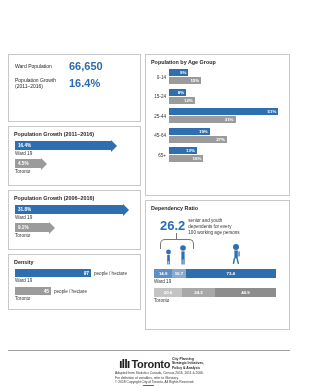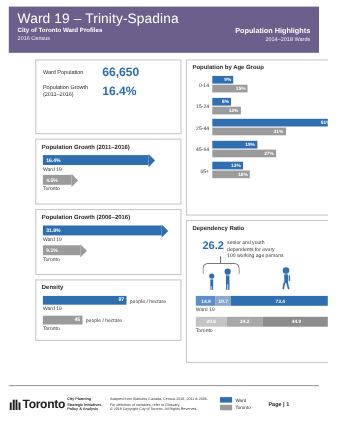--- a/index.html
+++ b/index.html
@@ -20,21 +20,21 @@
   }
   .hdr-title { font-size:12.5px; font-weight:400; letter-spacing:.1px; line-height:14px; }
   .hdr-row { display:flex; justify-content:space-between; align-items:flex-start; margin-top:1px; }
   .hdr-sub { font-size:5.6px; font-weight:bold; line-height:7px; }
   .hdr-sub2 { font-size:5px; line-height:7px; opacity:.92; }
   .hdr-right { text-align:right; }
   .hdr-r1 { font-size:6.6px; font-weight:bold; line-height:8px; }
   .hdr-r2 { font-size:5px; line-height:7px; opacity:.92; }
 
   
-  .panel { position:absolute; border:1px solid #c9c9c9; background:#fff;margin-left:24px; }
+  .panel { position:absolute; border:1px solid #c9c9c9; background:#fff; }
   .panel-left-top { left:8px; top:54px; width:133px; height:68px; }
   .panel-left-mid { left:8px; top:126px; width:133px; height:60px; }
   .panel-left-mid2{ left:8px; top:190px; width:133px; height:60px; }
   .panel-left-bot { left:8px; top:254px; width:133px; height:56px; }
   .panel-right-top{ left:145px; top:54px; width:145px; height:142px; }
   .panel-right-bot{ left:145px; top:200px; width:145px; height:130px; }
 
   .ptitle { font-size:5.4px; font-weight:bold; color:#231f20; margin:4px 0 0 5px; }
 
   
@@ -76,73 +76,60 @@
   .age-bars { flex:1; }
   .age-bar {
     height:7px; display:flex; align-items:center; justify-content:flex-end;
     color:#fff; font-size:4.4px; font-weight:bold; padding-right:2px; margin-bottom:1px;
   }
   .age-bar.blue { background:#2f6fb0; }
   .age-bar.grey { background:#9b9b9b; }
 
   
   .dep-head { display:flex; align-items:flex-start; margin:7px 0 0 14px; }
-  .dep-num { font-size:10px; font-weight:bold; color:#2b6cb0; margin-right:3px; }
+  .dep-num { font-size:13px; font-weight:bold; color:#2b6cb0; margin-right:3px; }
   .dep-txt { font-size:4.6px; line-height:6px; color:#333; }
   .dep-figs { position:relative; height:30px; margin:3px 0 0 8px; }
   .fig { position:absolute; bottom:0; }
   .brace { position:absolute; left:6px; top:0px; width:34px; height:10px;
            border-top:0.8px solid #777; border-left:0.8px solid #777; border-right:0.8px solid #777;
            border-radius:5px 5px 0 0; }
   .brace-stem { position:absolute; left:22px; top:-6px; width:0.8px; height:7px; background:#777; }
   .stack { display:flex; margin:0 0 0 8px; height:9px; }
   .seg { display:flex; align-items:center; justify-content:center;
          color:#fff; font-size:4.4px; font-weight:bold; }
   .seg.b1 { background:#5b8fc9; }
   .seg.b2 { background:#8aa9c9; }
   .seg.b3 { background:#2f6fb0; }
   .seg.g1 { background:#c4c4c4; }
   .seg.g2 { background:#a8a8a8; }
   .seg.g3 { background:#8d8d8d; }
   .stack-cap { font-size:4.6px; color:#333; margin:1px 0 4px 8px; }
 
   
   .footer-rule { position:absolute; left:8px; top:350px; width:282px; height:1px; background:#a0a0a0; }
-  .footer { position:absolute; left:8px; top:356px; width:282px; height:24px; display:flex; align-items:center; }
+  .footer { position:absolute; left:24px; top:356px; width:282px; height:24px; display:flex; align-items:center;flex-direction:column; }
   .logo { display:flex; align-items:center; width:92px; }
   .logo-mark { font-size:13px; letter-spacing:-1px; color:#231f20; font-weight:bold; margin-right:2px; }
   .logo-word { font-size:11px; font-weight:bold; color:#231f20; letter-spacing:-.3px; }
   .logo-sub { font-size:3.4px; line-height:4.4px; font-weight:bold; color:#231f20; margin-left:2px; }
   .src { width:100px; font-size:3.3px; line-height:4.6px; color:#333; }
   .legend { width:44px; }
   .leg-row { display:flex; align-items:center; margin-bottom:2px; }
   .leg-sw { width:11px; height:5px; margin-right:3px; }
   .leg-sw.blue { background:#2f6fb0; }
   .leg-sw.grey { background:#9b9b9b; }
   .leg-tx { font-size:4.2px; color:#231f20; }
   .pageno { font-size:5px; font-weight:bold; color:#231f20; }
 </style>
 </head>
 <body>
 
 <div class="page">
 
-  <div class="header">
-    <div class="hdr-title">Ward 19 – Trinity-Spadina</div>
-    <div class="hdr-row">
-      <div>
-        <div class="hdr-sub">City of Toronto Ward Profiles</div>
-        <div class="hdr-sub2">2016 Census</div>
-      </div>
-      <div class="hdr-right">
-        <div class="hdr-r1">Population Highlights</div>
-        <div class="hdr-r2">2014–2018 Wards</div>
-      </div>
-    </div>
-  </div>
 
   <div class="panel panel-left-top">
     <div class="kv">
       <span class="kv-label">Ward Population</span>
       <span class="kv-value">66,650</span>
     </div>
     <div class="kv">
       <span class="kv-label">
         <span>Population Growth</span><br>
         <span>(2011–2016)</span>

